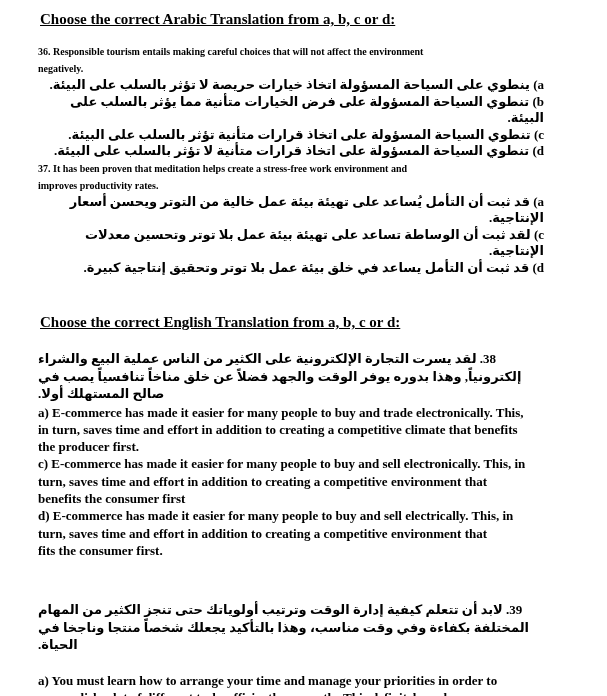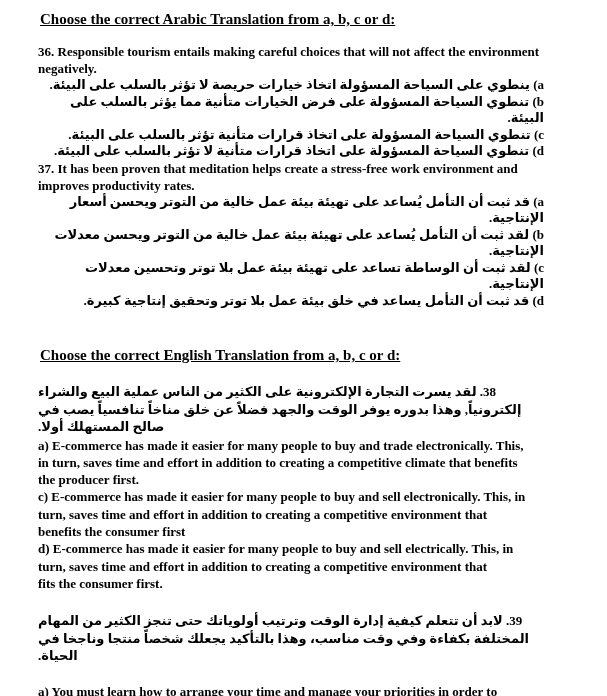--- a/index.html
+++ b/index.html
@@ -15,21 +15,21 @@
     overflow: hidden;
   }
   .section-heading {
     font-size: 15px;
     line-height: 18px;
     text-decoration: underline;
     margin: 2px 0 0 2px;
     white-space: pre-line;
   }
   .stem-en {
-    font-size: 13px;
+    font-size: 10px;
     line-height: 17px;
     white-space: pre-line;
   }
   .q36-stem { margin-top: 15px; }
   .q37-stem { margin-top: 0; }
   .options-ar {
     direction: rtl;
     text-align: right;
     font-size: 13px;
     line-height: 16.5px;
@@ -44,21 +44,21 @@
     font-family: "Liberation Serif", "DejaVu Sans", serif;
   }
   .heading-2 { margin-top: 37px; }
   .q38-stem { margin-top: 19px; }
   .options-en { margin-top: 1px; }
   .option-en {
     font-size: 13px;
     line-height: 17.3px;
     white-space: pre-line;
   }
-  .q39-stem { margin-top: 20px; }
+  .q39-stem { margin-top: 42px; }
   .q39-options { margin-top: 18px; }
 </style>
 </head>
 <body>
 
 <div class="page">
 
   <div>
     <div class="section-heading">Choose the correct Arabic Translation from a, b, c or d:</div>
 
@@ -71,21 +71,20 @@
         <div class="option-ar" dir="rtl">c) تنطوي السياحة المسؤولة على اتخاذ قرارات متأنية تؤثر بالسلب على البيئة.</div>
         <div class="option-ar" dir="rtl">d) تنطوي السياحة المسؤولة على اتخاذ قرارات متأنية لا تؤثر بالسلب على البيئة.</div>
       </div>
     </div>
 
     <div>
       <div class="stem-en q37-stem">37. It has been proven that meditation helps create a stress-free work environment and
 improves productivity rates.</div>
       <div class="options-ar">
         <div class="option-ar" dir="rtl">a) قد ثبت أن التأمل يُساعد على تهيئة بيئة عمل خالية من التوتر ويحسن أسعار الإنتاجية.</div>
-        <div class="option-ar" dir="rtl">b) لقد ثبت أن التأمل يُساعد على تهيئة بيئة عمل خالية من التوتر ويحسن معدلات الإنتاجية.</div>
         <div class="option-ar" dir="rtl">c) لقد ثبت أن الوساطة تساعد على تهيئة بيئة عمل بلا توتر وتحسين معدلات الإنتاجية.</div>
         <div class="option-ar" dir="rtl">d) قد ثبت أن التأمل يساعد في خلق بيئة عمل بلا توتر وتحقيق إنتاجية كبيرة.</div>
       </div>
     </div>
   </div>
 
   <div>
     <div class="section-heading heading-2">Choose the correct English Translation from a, b, c or d:</div>
 
     <div>

